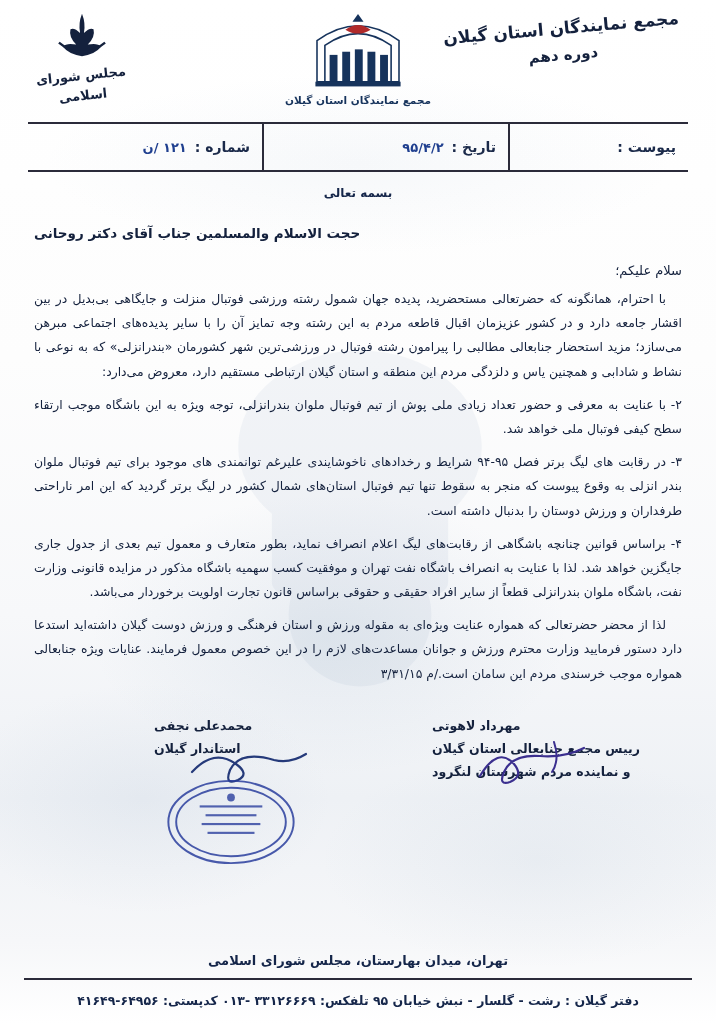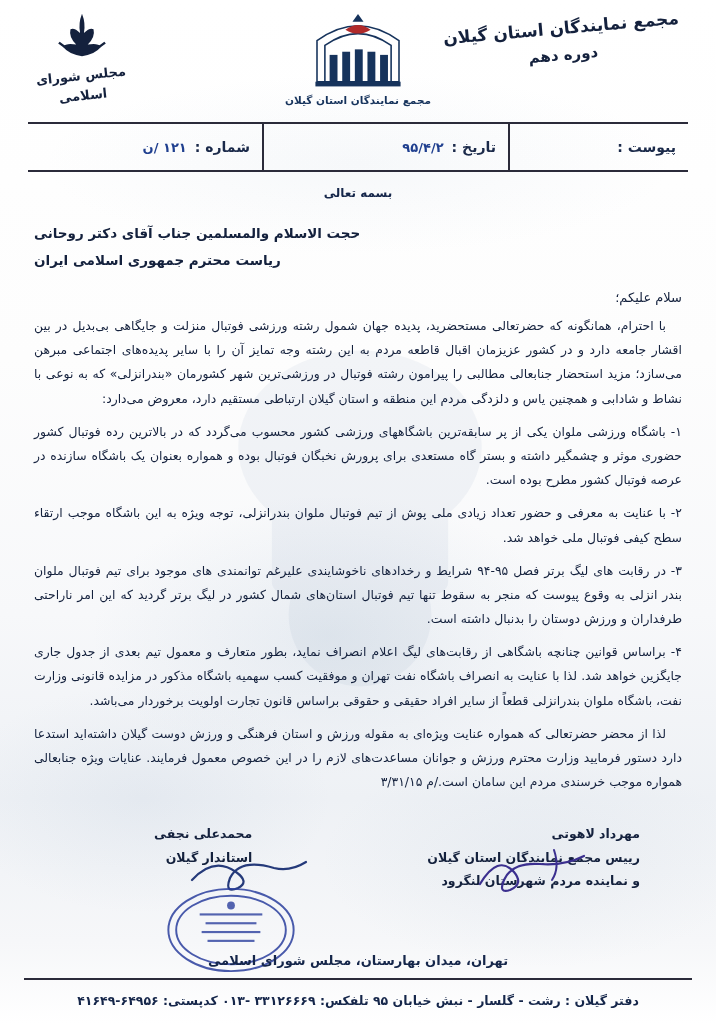--- a/index.html
+++ b/index.html
@@ -170,21 +170,21 @@
   p.para.indent { text-indent: 16px; }
 
   
   .signs {
     position: relative;
     margin: 28px 0 0 0;
     height: 120px;
   }
   .sign-block {
     position: absolute;
-    text-align: right;
+    text-align: left;
     font-size: 12.5px;
     font-weight: bold;
     color: #14213d;
     line-height: 1.85;
   }
   .sign-right { right: 42px; top: 0; margin-left: 35px; }
   .sign-left  { left: 120px; top: 0; }
   .sig-scribble {
     position: absolute;
     pointer-events: none;
@@ -297,37 +297,35 @@
       <span class="val"></span>
     </div>
   </div>
 
   <div class="body-wrap">
 
     <div class="bismillah">بسمه تعالی</div>
 
     <div class="addressee">
       <div>حجت الاسلام والمسلمین جناب آقای دکتر روحانی</div>
-      <div>ریاست محترم جمهوری اسلامی ایران</div>
     </div>
 
     <div class="salam">سلام علیکم؛</div>
 
     <p class="para indent">با احترام، همانگونه که حضرتعالی مستحضرید، پدیده جهان شمول رشته ورزشی فوتبال منزلت و جایگاهی بی‌بدیل در بین اقشار جامعه دارد و در کشور عزیزمان اقبال قاطعه مردم به این رشته وجه تمایز آن را با سایر پدیده‌های اجتماعی مبرهن می‌سازد؛ مزید استحضار جنابعالی مطالبی را پیرامون رشته فوتبال در ورزشی‌ترین شهر کشورمان «بندرانزلی» که به نوعی با نشاط و شادابی و همچنین یاس و دلزدگی مردم این منطقه و استان گیلان ارتباطی مستقیم دارد، معروض می‌دارد:</p>
-    <p class="para">۱- باشگاه ورزشی ملوان یکی از پر سابقه‌ترین باشگاههای ورزشی کشور محسوب می‌گردد که در بالاترین رده فوتبال کشور حضوری موثر و چشمگیر داشته و بستر گاه مستعدی برای پرورش نخبگان فوتبال بوده و همواره بعنوان یک باشگاه سازنده در عرصه فوتبال کشور مطرح بوده است.</p>
     <p class="para">۲- با عنایت به معرفی و حضور تعداد زیادی ملی پوش از تیم فوتبال ملوان بندرانزلی، توجه ویژه به این باشگاه موجب ارتقاء سطح کیفی فوتبال ملی خواهد شد.</p>
     <p class="para">۳- در رقابت های لیگ برتر فصل ۹۵-۹۴ شرایط و رخدادهای ناخوشایندی علیرغم توانمندی های موجود برای تیم فوتبال ملوان بندر انزلی به وقوع پیوست که منجر به سقوط تنها تیم فوتبال استان‌های شمال کشور در لیگ برتر گردید که این امر ناراحتی طرفداران و ورزش دوستان را بدنبال داشته است.</p>
     <p class="para">۴- براساس قوانین چنانچه باشگاهی از رقابت‌های لیگ اعلام انصراف نماید، بطور متعارف و معمول تیم بعدی از جدول جاری جایگزین خواهد شد. لذا با عنایت به انصراف باشگاه نفت تهران و موفقیت کسب سهمیه باشگاه مذکور در مزایده قانونی وزارت نفت، باشگاه ملوان بندرانزلی قطعاً از سایر افراد حقیقی و حقوقی براساس قانون تجارت اولویت برخوردار می‌باشد.</p>
     <p class="para indent">لذا از محضر حضرتعالی که همواره عنایت ویژه‌ای به مقوله ورزش و استان فرهنگی و ورزش دوست گیلان داشته‌اید استدعا دارد دستور فرمایید وزارت محترم ورزش و جوانان مساعدت‌های لازم را در این خصوص معمول فرمایند. عنایات ویژه جنابعالی همواره موجب خرسندی مردم این سامان است./م ۳/۳۱/۱۵</p>
 
     <div class="signs">
 
       <div class="sign-block sign-right">
         <div>مهرداد لاهوتی</div>
-        <div>رییس مجمع نمایندگان استان گیلان</div>
+        <div>رییس مجمع جنابعالی استان گیلان</div>
         <div>و نماینده مردم شهرستان لنگرود</div>
       </div>
 
       <div class="sign-block sign-left">
         <div>محمدعلی نجفی</div>
         <div>استاندار گیلان</div>
       </div>
 
       <svg class="sig-scribble" style="right:70px; top:18px;" width="150" height="60" viewBox="0 0 150 60" aria-hidden="true">
         <path d="M18 44 q18 -30 34 -12 q10 12 -4 18 q-12 4 -6 -10 q8 -18 36 -16 q24 2 44 -8" fill="none" stroke="#3b2f8f" stroke-width="2.2" stroke-linecap="round"></path>

